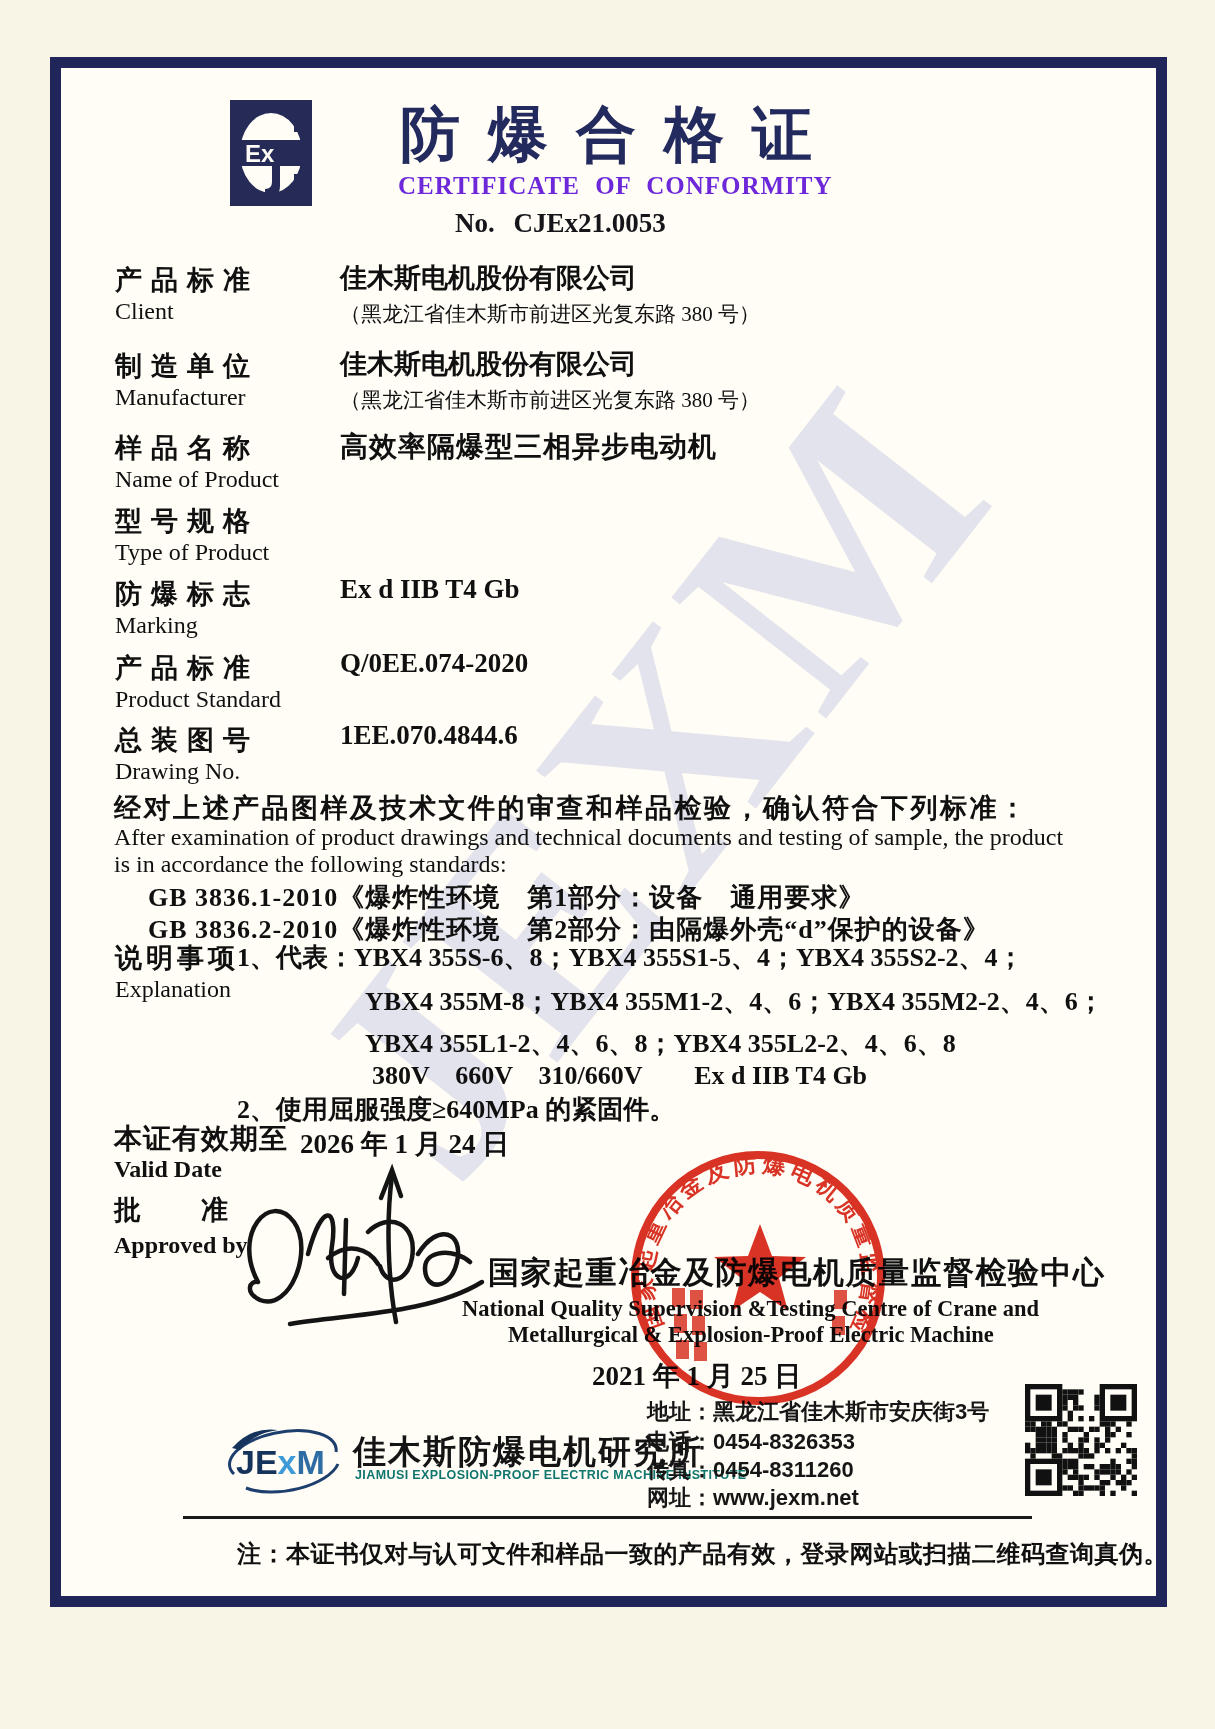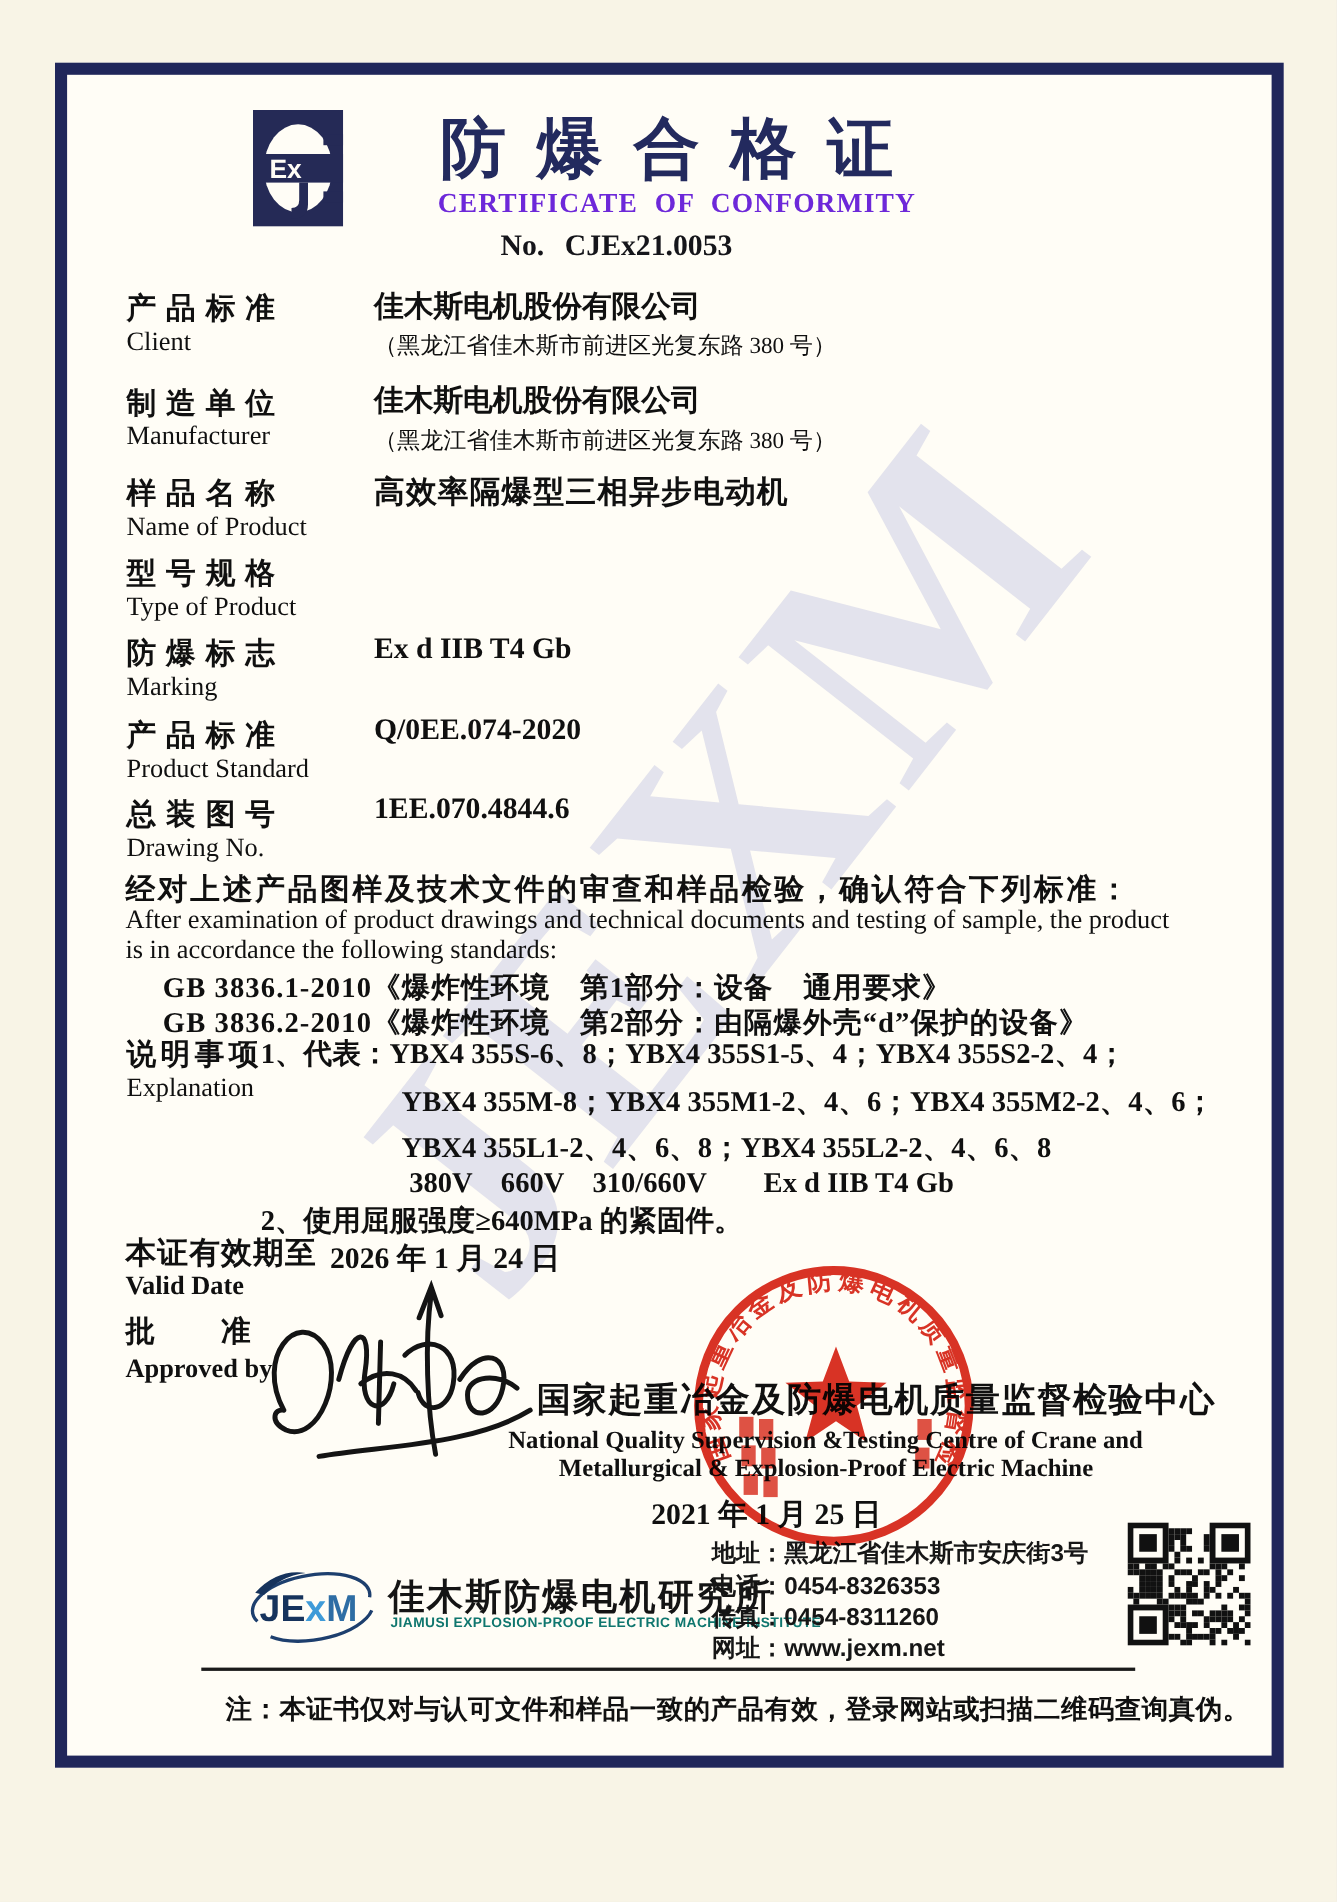--- a/index.html
+++ b/index.html
@@ -23,21 +23,21 @@
   .para-en{font-size:24px;white-space:nowrap;}
   .std{font-size:26px;font-weight:bold;letter-spacing:1px;white-space:nowrap;}
   .expl{font-size:26px;font-weight:bold;white-space:pre;}
   .auth-zh{font-size:31px;font-weight:bold;letter-spacing:1.5px;white-space:nowrap;}
   .auth-en{font-size:22.5px;font-weight:bold;white-space:nowrap;}
   .auth-date{font-size:27px;font-weight:bold;white-space:nowrap;}
   .sans{font-family:"Liberation Sans","DejaVu Sans",sans-serif;}
   .inst-zh{font-size:33px;font-weight:bold;letter-spacing:2px;white-space:nowrap;color:#141414;}
   .inst-en{font-size:12.5px;font-weight:bold;letter-spacing:.4px;white-space:nowrap;color:#0f766e;}
   .contact{font-size:22px;font-weight:600;white-space:nowrap;color:#161616;line-height:29px;}
-  .footnote{font-size:24px;font-weight:600;letter-spacing:.5px;white-space:nowrap;}
+  .footnote{font-size:24px;font-weight:600;letter-spacing:.5px;white-space:nowrap;margin-left:32px;}
   .rule{position:absolute;background:#1a1a1a;height:3px;z-index:2;}
   .stamp{mix-blend-mode:multiply;opacity:.95;z-index:3;}
   .sig{z-index:3;}
 </style>
 </head>
 <body>
 
 <div class="page">
 
   <div class="frame"></div>

